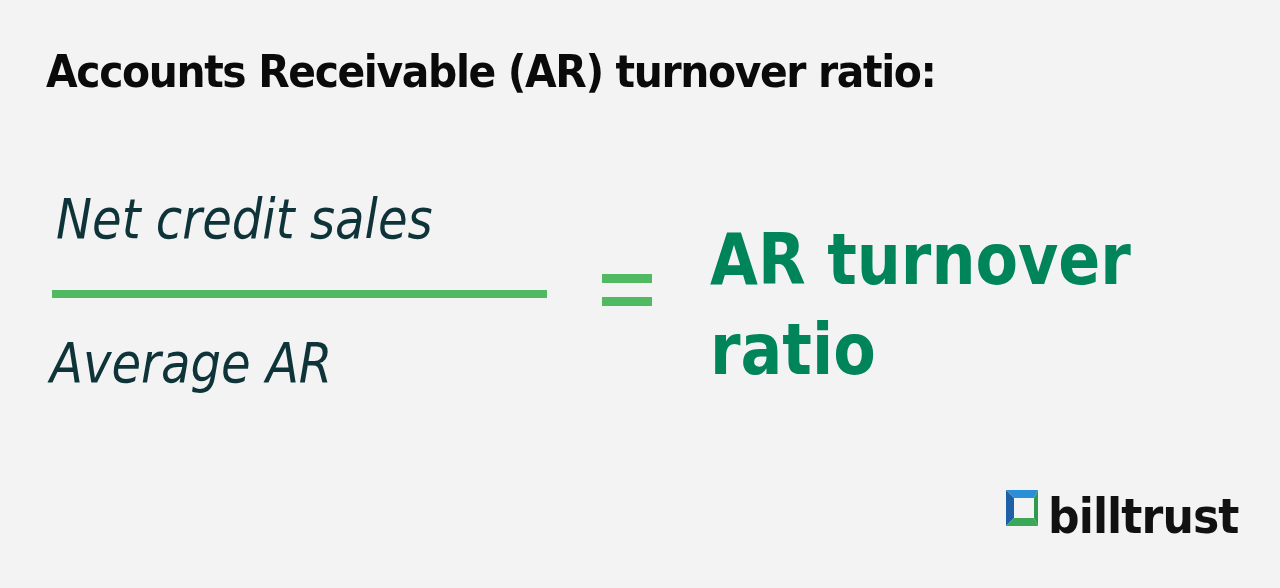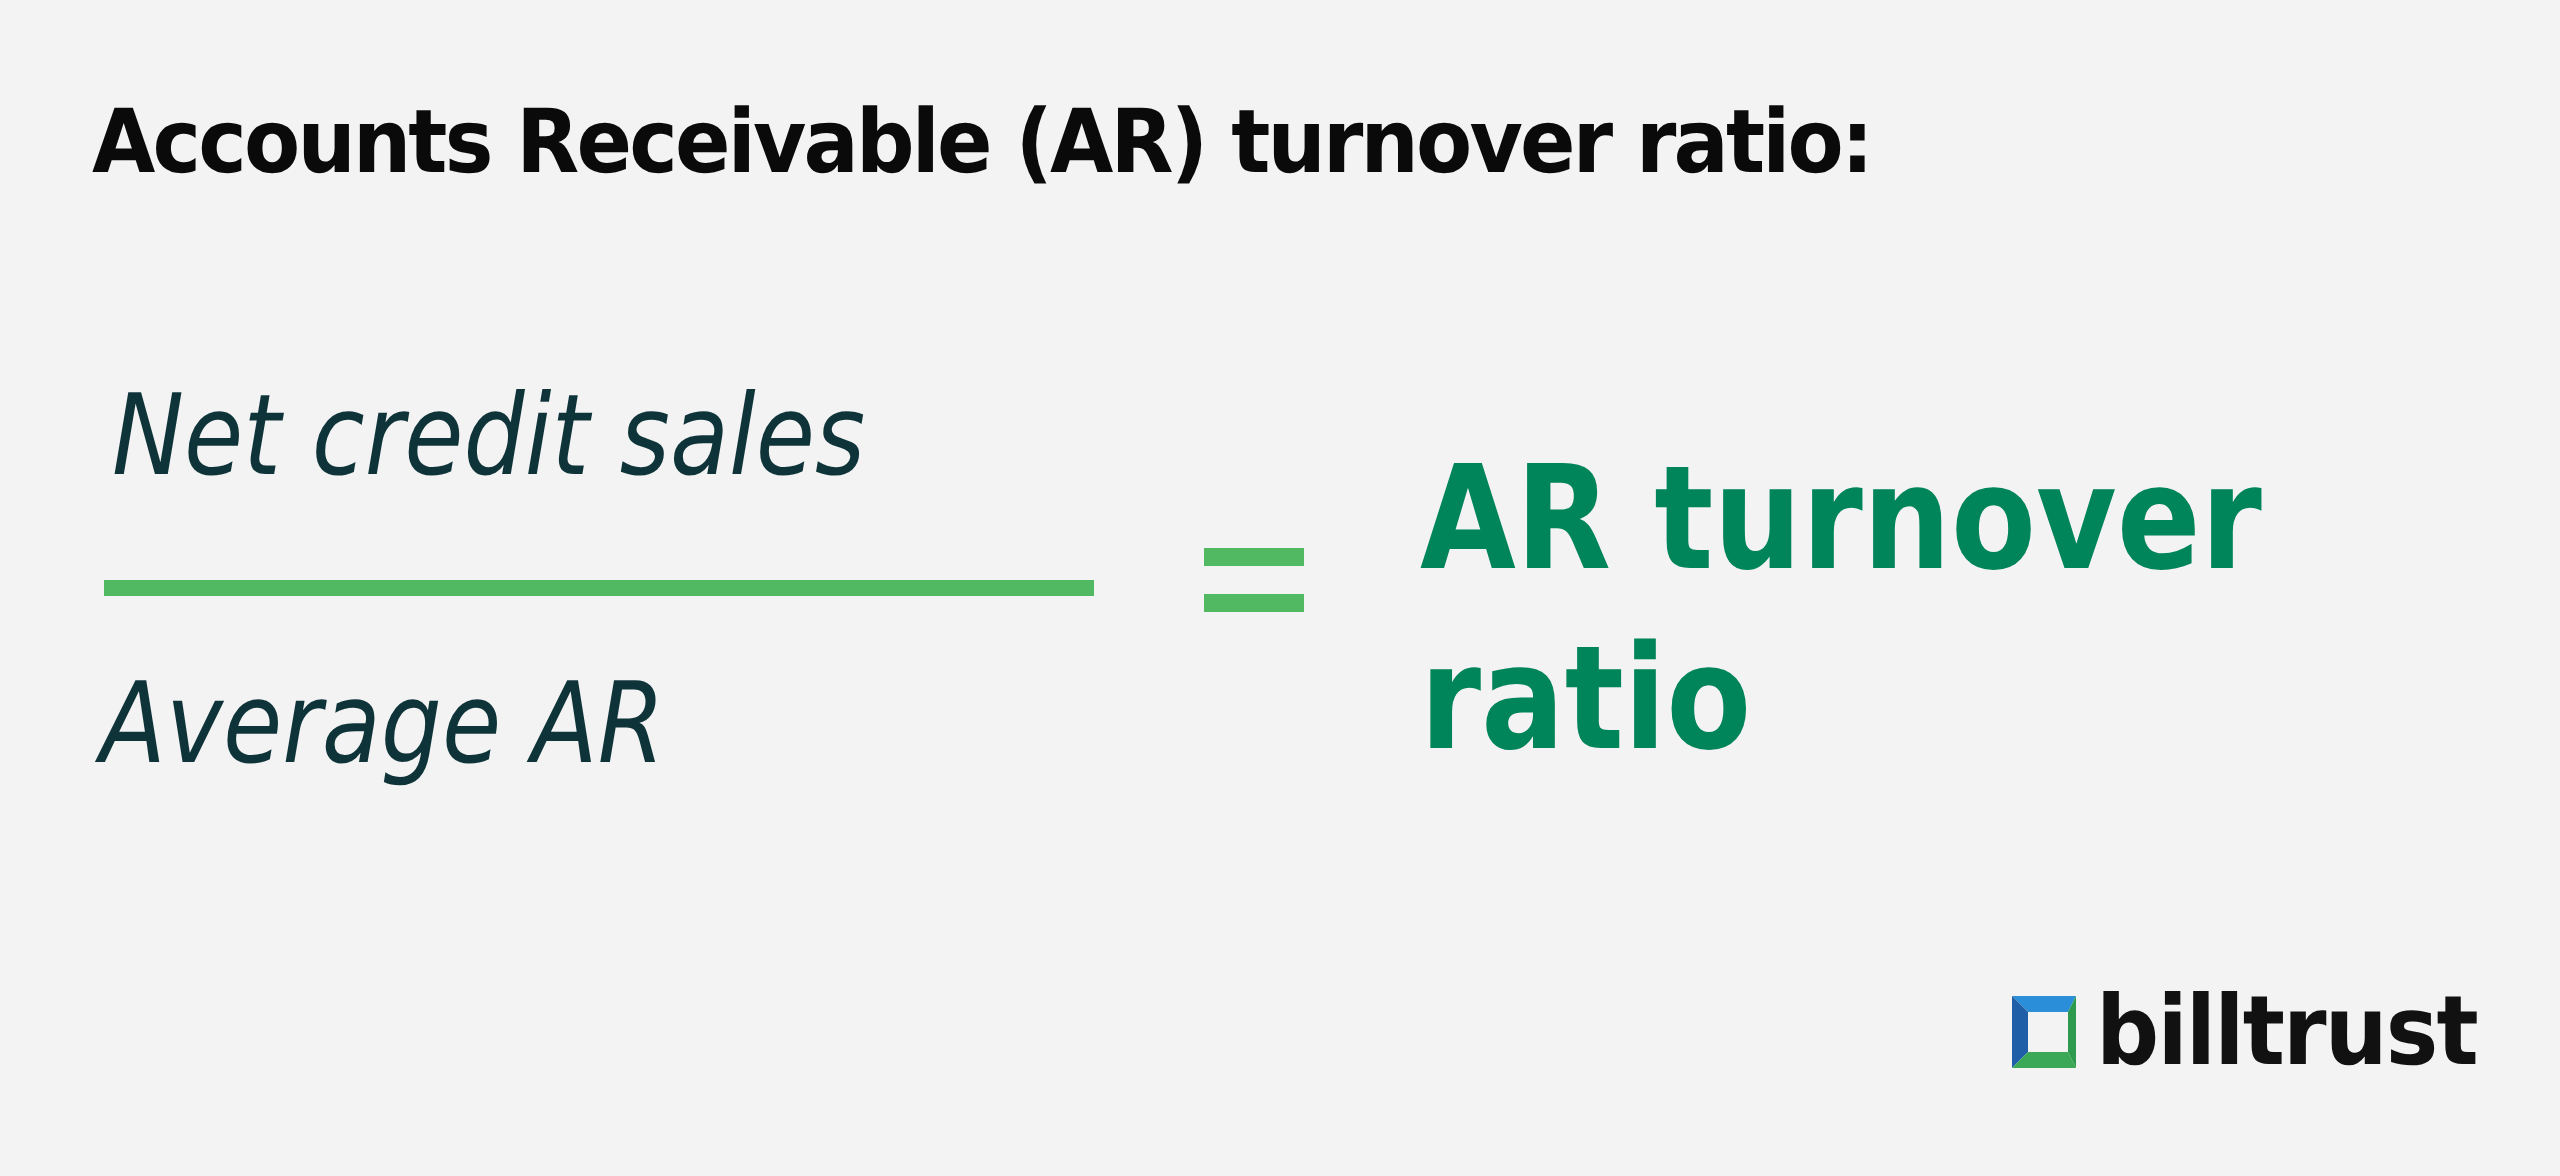--- a/index.html
+++ b/index.html
@@ -4,21 +4,21 @@
   <style>
     html, body { margin:0; padding:0; }
     body { width:1280px; height:588px; background:#f3f3f3; position:relative; overflow:hidden; font-family:"DejaVu Sans", sans-serif; }
     .title { position:absolute; left:46px; top:46px; font-size:44px; font-weight:bold; color:#0a0a0a; letter-spacing:-1.5px; font-family:"DejaVu Sans", sans-serif; transform:scaleX(0.93); transform-origin:left top; white-space:nowrap; }
     .numer { position:absolute; left:56px; top:186px; font-size:56px; font-style:italic; color:#0e3338; font-family:"DejaVu Sans", sans-serif; letter-spacing:0px; transform:scaleX(0.86); transform-origin:left top; white-space:nowrap; font-weight:normal; }
     .denom { position:absolute; left:50px; top:330px; font-size:56px; font-style:italic; color:#0e3338; font-family:"DejaVu Sans", sans-serif; transform:scaleX(0.86); transform-origin:left top; white-space:nowrap; }
     .bar { position:absolute; left:52px; top:290px; width:495px; height:8px; background:#52b963; }
     .eq1, .eq2 { position:absolute; left:602px; width:50px; height:9px; background:#52b963; }
     .eq1 { top:274px; } .eq2 { top:297px; }
     .result { position:absolute; left:710px; top:214px; font-size:72px; font-weight:bold; color:#00845a; line-height:90px; font-family:"DejaVu Sans", sans-serif; transform:scaleX(0.86); transform-origin:left top; width:600px; }
-    .logo { position:absolute; left:1000px; top:488px; display:flex; align-items:center; }
+    .logo { position:absolute; left:1000px; top:488px; display:flex; }
     .logo-icon { width:40px; height:40px; position:relative; margin-right:8px; }
     .logo-text { font-size:48px; font-weight:bold; color:#111; letter-spacing:-1px; font-family:"DejaVu Sans", sans-serif; transform:scaleX(0.92); transform-origin:left center; }
   </style>
 </head>
 <body>
 
 <div class="title">Accounts Receivable (AR) turnover ratio:</div>
 
 <div class="numer">Net credit sales</div>
 <div class="bar"></div>

